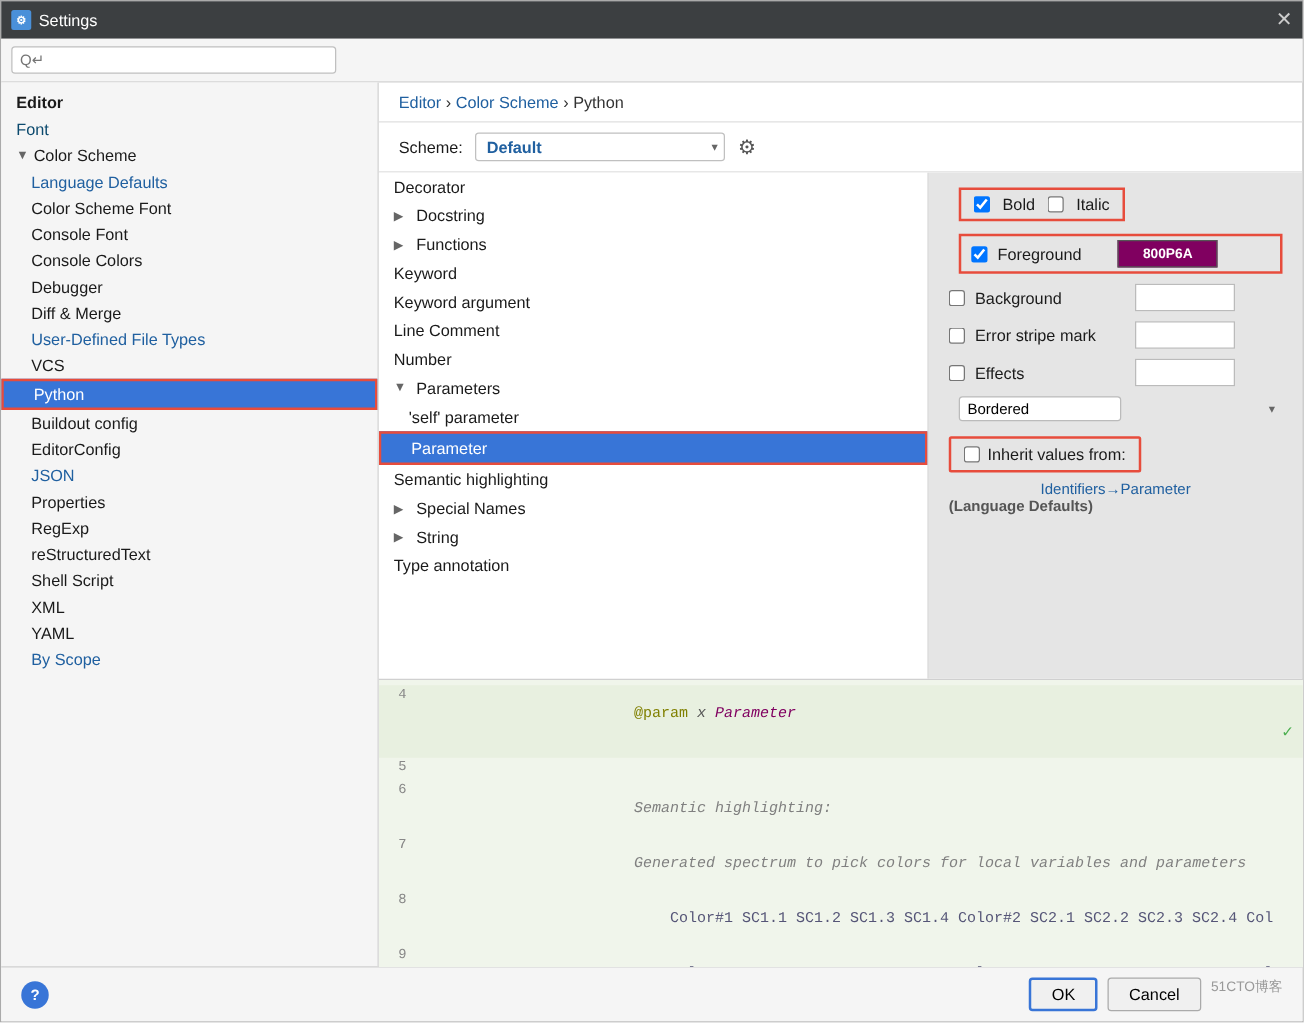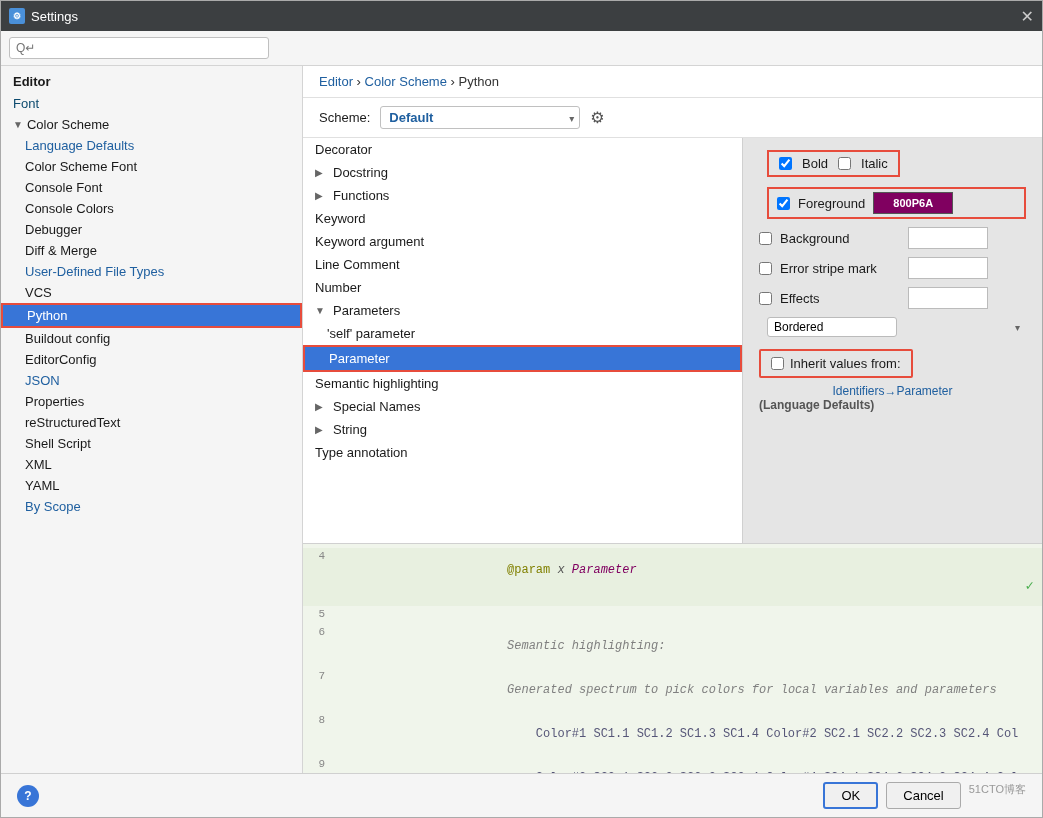--- a/index.html
+++ b/index.html
@@ -50,21 +50,21 @@
     .token-item { padding: 4px 12px; cursor: pointer; font-size: 13px; display: flex; align-items: center; gap: 4px; }
     .token-item.selected { background: #3875d7; color: white; }
     .token-item.indent1 { padding-left: 24px; }
     .token-toggle { display: inline-block; width: 14px; font-size: 10px; color: #666; }
 
     
     .props-panel { flex: 1; padding: 12px 16px; background: #e5e5e5; overflow-y: auto; }
     .prop-row { display: flex; align-items: center; margin-bottom: 8px; gap: 8px; }
     .inherit-link { color: #2060a0; text-decoration: none; font-size: 12px; display: block; text-align: center; margin-top: 4px; }
     .inherit-sub { color: #555; font-size: 12px; text-align: left; font-weight: bold; }
-    .color-swatch-purple { width: 80px; height: 22px; background: #800060; border: 1px solid #555; display: inline-flex; align-items: center; justify-content: center; color: white; font-size: 11px; font-weight: bold; cursor: pointer; }
+    .color-swatch-purple { width: 80px; height: 22px; background: #800060; border: 1px solid #555; display: inline-flex; align-items: center; justify-content: center; color: white; font-size: 11px; font-weight: bold; cursor: pointer; margin-left: 21px; }
 
     
     .effects-select { padding: 2px 6px; border: 1px solid #bbb; border-radius: 3px; font-size: 12px; background: white; appearance: none; -webkit-appearance: none; width: 130px; }
     .effects-select-wrap { position: relative; }
     .effects-select-wrap::after { content: '▾'; position: absolute; right: 6px; top: 50%; transform: translateY(-50%); font-size: 10px; pointer-events: none; color: #666; }
     .empty-swatch { width: 80px; height: 22px; background: white; border: 1px solid #bbb; }
 
     
     .code-preview { border-top: 1px solid #d0d0d0; background: #f0f5eb; font-family: 'Courier New', monospace; font-size: 12px; overflow-x: auto; height: 230px; }
     .code-line { display: flex; align-items: flex-start; min-height: 18px; padding: 1px 0; }
@@ -138,20 +138,21 @@
             <a href="#">User-Defined File Types</a>
           </div>
         <div class="sidebar-item indent1">VCS</div>
         <div class="sidebar-item indent1 active highlighted" style="border:2px solid #e74c3c;">Python</div>
         <div class="sidebar-item indent1">Buildout config</div>
         <div class="sidebar-item indent1">EditorConfig</div>
         <div class="sidebar-item indent1">
             <a href="#">JSON</a>
           </div>
         <div class="sidebar-item indent1">Properties</div>
+        <div class="sidebar-item indent1">RegExp</div>
         <div class="sidebar-item indent1">reStructuredText</div>
         <div class="sidebar-item indent1">Shell Script</div>
         <div class="sidebar-item indent1">XML</div>
         <div class="sidebar-item indent1">YAML</div>
         <div class="sidebar-item indent1">
             <a href="#">By Scope</a>
           </div>
       </div>
 
       <div class="content">

